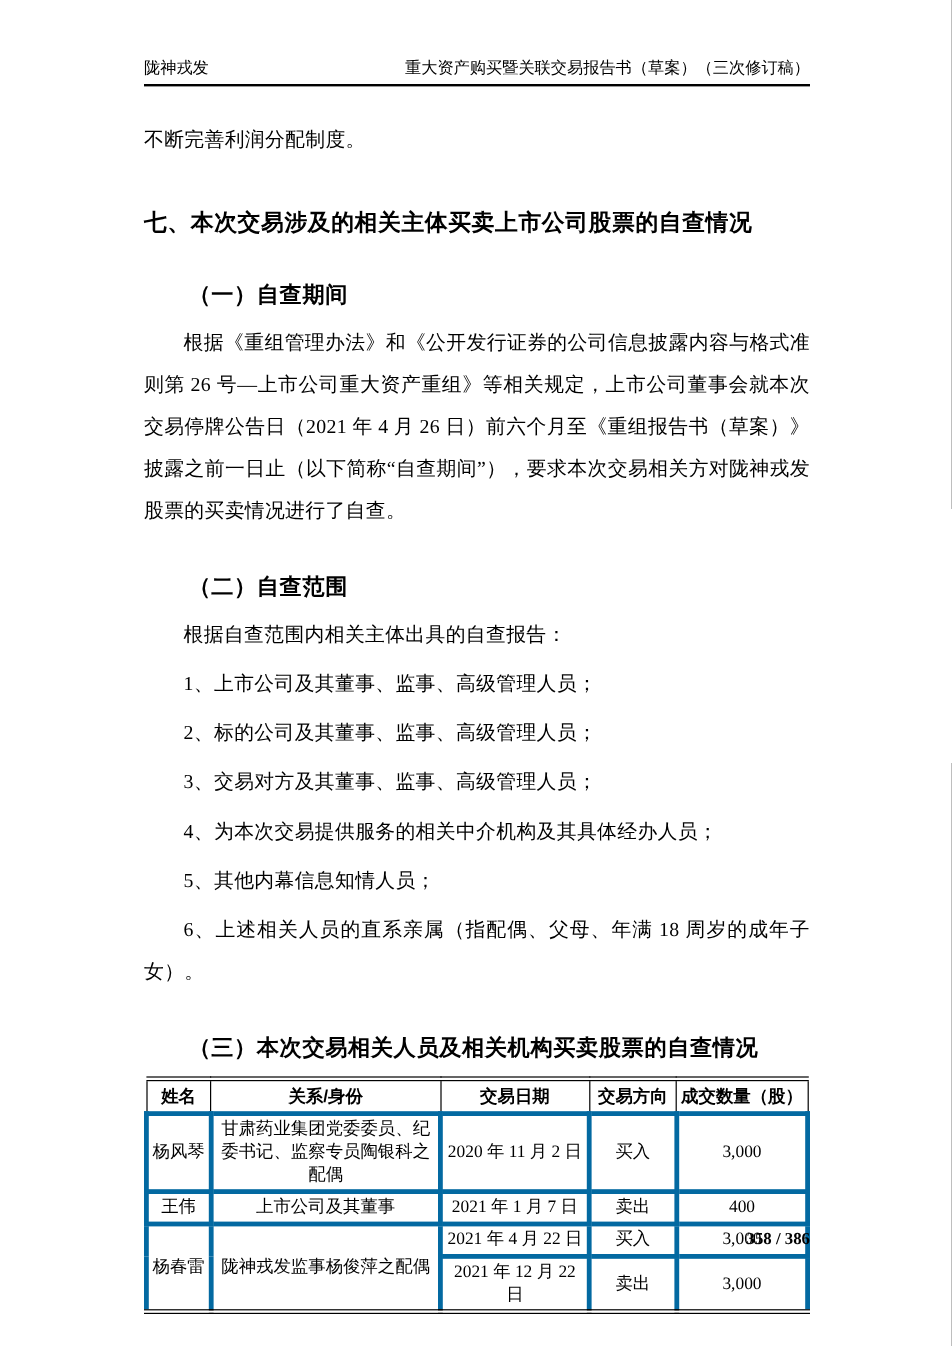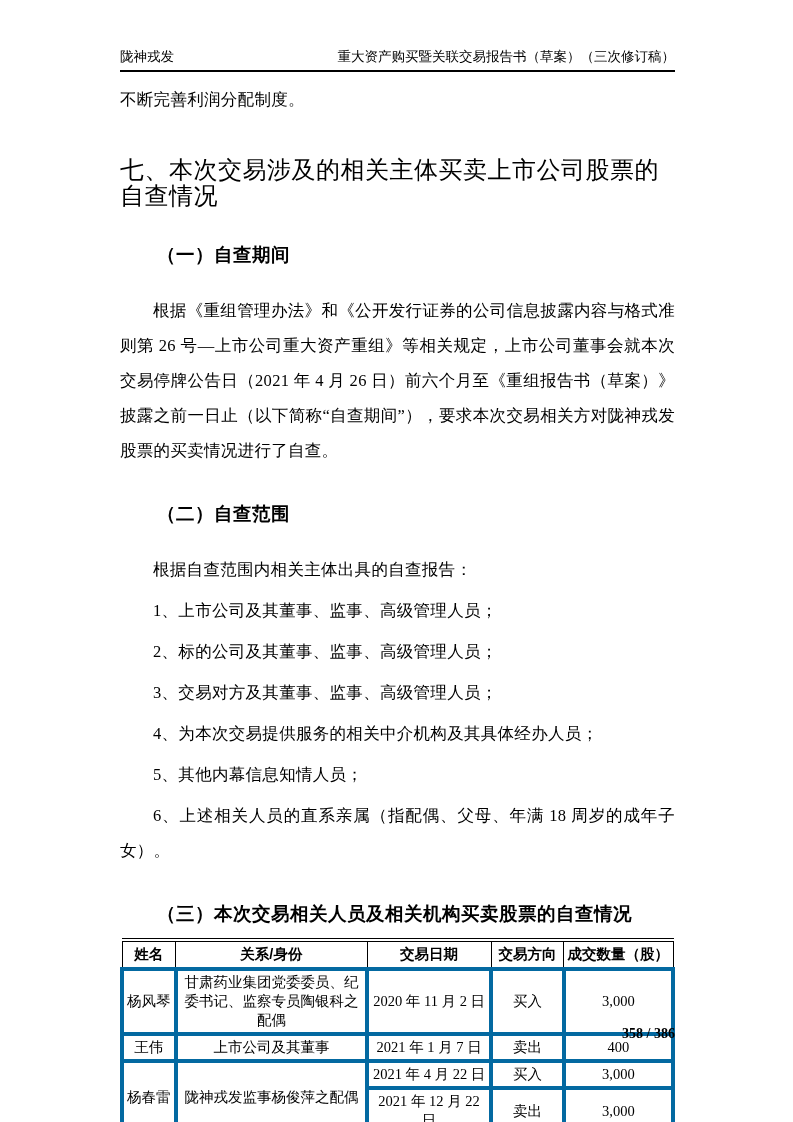--- a/index.html
+++ b/index.html
@@ -36,39 +36,39 @@
     width: 555px;
   }
   .body-text {
     font-size: 16.5px;
     line-height: 35px;
     text-align: justify;
     text-indent: 2em;
     letter-spacing: 0.3px;
   }
   .no-indent { text-indent: 0; }
-  .carryover { margin-top: 8px; }
+  .carryover { margin-top: 25px; }
   h1.sec-title {
     font-family: "Liberation Sans", "DejaVu Sans", sans-serif;
-    font-weight: normal;
-    font-size: 24px;
+    font-weight: bold;
+    font-size: 19px;
     line-height: 26px;
     margin-top: 40px;
     letter-spacing: 0.5px;
   }
   h2.sub-title {
     font-family: "Liberation Sans", "DejaVu Sans", sans-serif;
     font-weight: bold;
     font-size: 18.5px;
     line-height: 24px;
     margin-top: 34px;
     letter-spacing: 0.5px;
     margin-left: 37px;
   }
-  .after-title { margin-top: 26px; }
+  .after-title { margin-top: 10px; }
   .list-item { margin-top: 6px; }
   
   table.trade-table {
     width: 100%;
     margin-top: 12px;
     border-collapse: collapse;
     border-top: 4px double #000;
     border-bottom: 4px double #000;
     font-size: 14.5px;
     text-align: center;

